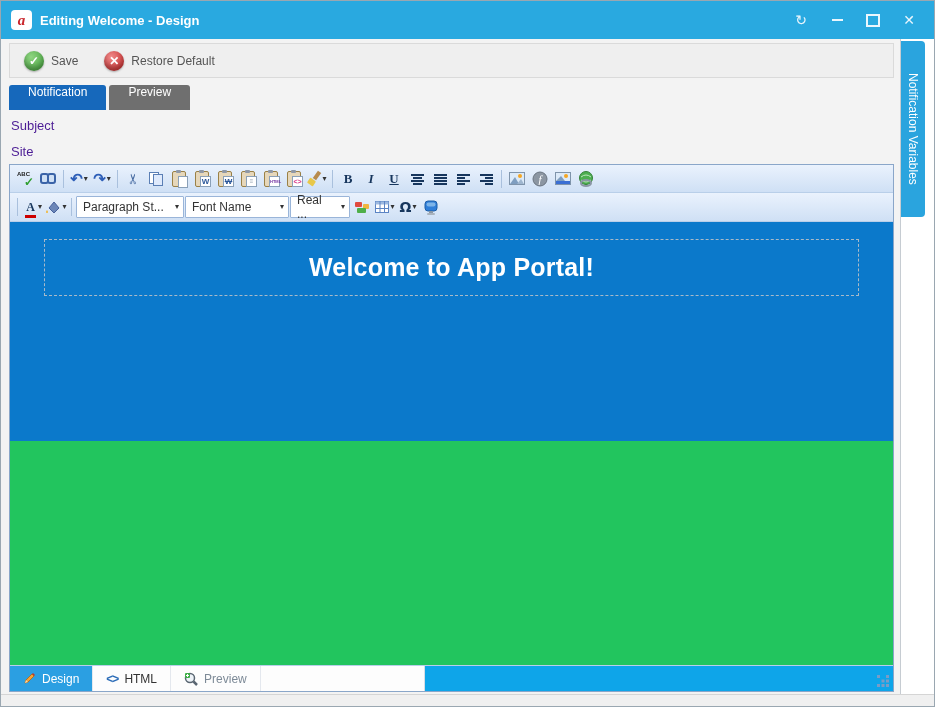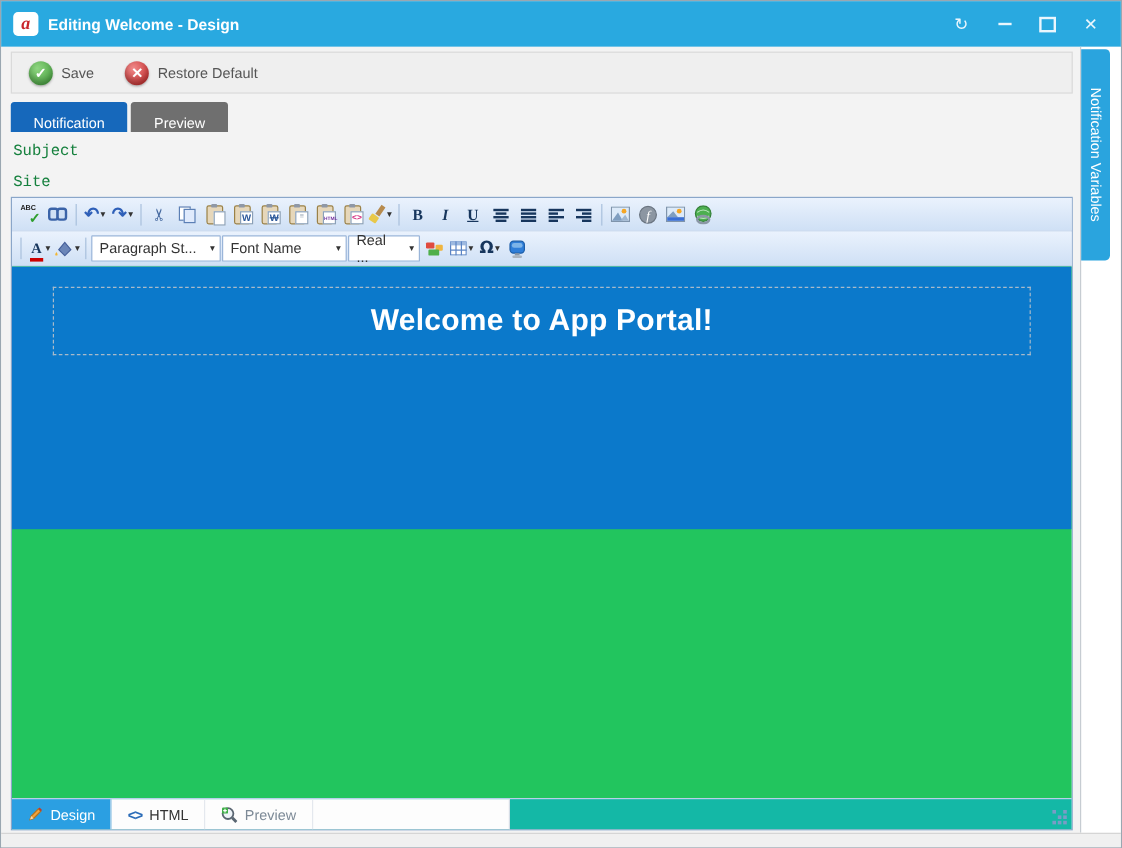--- a/index.html
+++ b/index.html
@@ -23,26 +23,26 @@
   
   .savebar{height:33px;background:#efefef;border:1px solid #dadada;display:flex;
     align-items:center;padding-left:14px;gap:26px;flex:0 0 auto;}
   .cmdbtn{display:flex;align-items:center;gap:7px;font-size:12px;color:#555;cursor:default;}
   .ball{width:20px;height:20px;border-radius:50%;display:flex;align-items:center;justify-content:center;
     color:#fff;font-size:12px;font-weight:bold;box-shadow:inset 0 -4px 5px rgba(0,0,0,.25),0 1px 2px rgba(0,0,0,.3);}
   .ball.green{background:radial-gradient(circle at 35% 30%,#8fd581,#3f9e38);}
   .ball.red{background:radial-gradient(circle at 35% 30%,#f08a8a,#c01f1f);}
   
   .tabsrow{display:flex;gap:3px;margin-top:7px;flex:0 0 auto;}
-  .toptab{height:25px;padding:0 19px;display:flex;align-items:flex-end;font-size:12px;
+  .toptab{height:25px;padding:0 19px;display:flex;align-items:flex-start;font-size:12px;
     border-radius:3px 3px 0 0;cursor:default;}
   .toptab.active{background:#1668bb;color:#fff;}
   .toptab.inactive{background:#6f6f6f;color:#fff;}
   
-  .fieldlabel{font-size:13px;color:#15803d;margin:8px 0 3px 2px;font-family:Liberation Mono, monospace;}
+  .fieldlabel{font-size:13px;color:#4c1d95;margin:8px 0 3px 2px;}
   .subjectinput{width:638px;height:17px;border:1px solid #a5a5a5;font-size:13px;
     font-family:"Liberation Sans",sans-serif;padding:2px 7px;color:#111;background:#fff;}
   
   .editor{flex:1;display:flex;flex-direction:column;border:1px solid #8aa6c9;
     background:#fff;margin-top:2px;margin-bottom:2px;min-height:0;}
   .tbrow{display:flex;align-items:center;gap:1px;padding:0 4px;flex:0 0 auto;
     background:linear-gradient(#eaf2fd,#cfe0f5);border-bottom:1px solid #b9cfe9;}
   .tbrow.r1{height:27px;}
   .tbrow.r2{height:28px;}
   .tbtn{height:22px;min-width:22px;display:flex;align-items:center;justify-content:center;
@@ -84,21 +84,21 @@
   
   .canvas{flex:1;background:#22c55e;overflow:hidden;min-height:0;}
   .blueblock{height:219px;background:#0b79cb;box-sizing:border-box;padding:17px 34px 0;}
   .region{border:1px dashed #a8bac9;box-sizing:border-box;}
   .region.head{height:57px;display:flex;align-items:center;justify-content:center;}
   .h1{color:#fff;font-size:25px;font-weight:bold;letter-spacing:.2px;}
   .region.para{margin-top:3px;height:48px;display:flex;align-items:center;padding:0 2px;}
   .ptext{color:#fff;font-size:15.5px;line-height:20px;}
   .ptext b{font-weight:bold;}
   
-  .modebar{height:25px;background:#14b8a6;border-top:1px solid #b9cfe9;display:flex;align-items:stretch;flex:0 0 auto;}
+  .modebar{height:25px;background:#0ea5e9;border-top:1px solid #b9cfe9;display:flex;align-items:stretch;flex:0 0 auto;}
   .tabstrip{width:414px;background:#fdfdfd;display:flex;border-right:1px solid #d5dde6;}
   .modetab{display:flex;align-items:center;gap:6px;padding:0 13px;font-size:12px;color:#333;
     border-right:1px solid #e4e8ee;cursor:default;}
   .modetab.active{background:#2b9fe2;color:#fff;}
   .modetab .htmlglyph{color:#2b6cb8;font-weight:bold;font-size:12px;letter-spacing:-1px;}
   .modetab.preview{color:#7d8a97;}
   .grip{margin-left:auto;align-self:flex-end;width:14px;height:14px;position:relative;margin-right:2px;margin-bottom:2px;}
   .grip::before{content:"";position:absolute;left:0;top:0;width:3px;height:3px;background:#7a9cc6;
     box-shadow:9px 0 #7a9cc6,9px 4.5px #7a9cc6,4.5px 4.5px #7a9cc6,9px 9px #7a9cc6,4.5px 9px #7a9cc6,0 9px #7a9cc6;
     transform:translate(0,0);}

